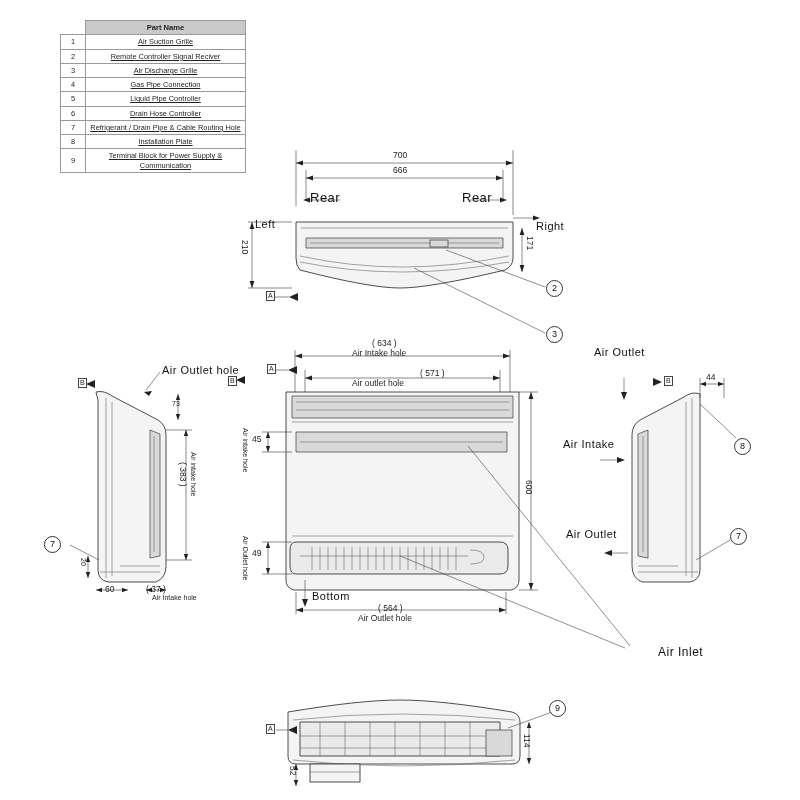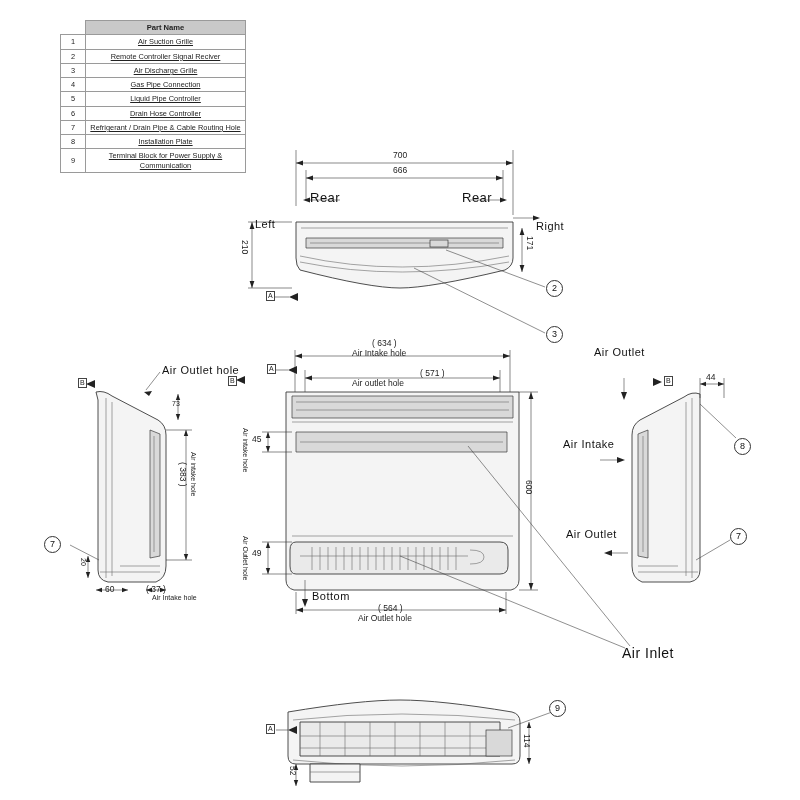--- a/index.html
+++ b/index.html
@@ -35,21 +35,21 @@
   }
   .parts-table thead th.blank{background:#ffffff;border-top:1px solid #fff;border-left:1px solid #fff;}
   .parts-table td.num{width:22px;}
   .parts-table td.name{text-align:center;text-decoration:underline;}
 
   
   .dim-txt{position:absolute;font-size:8.5px;color:#222;white-space:nowrap;font-family:"Liberation Sans",sans-serif;}
   .dim-txt.v{writing-mode:vertical-rl;}
   .lbl{position:absolute;font-size:11px;color:#111;white-space:nowrap;letter-spacing:.5px;}
   .lbl.small{font-size:13px;}
-  .lbl.big{font-size:14px;}
+  .lbl.big{font-size:12px;margin-left:36px;}
 
   .callout{
     position:absolute;width:15px;height:15px;border:1px solid #333;border-radius:50%;
     font-size:9px;line-height:15px;text-align:center;color:#111;background:#fff;
   }
 
   .dsym{position:absolute;font-size:7px;color:#222;border:1px solid #444;padding:0 1px;background:#fff;line-height:1.1;}
 
   svg{position:absolute;left:0;top:0;width:800px;height:800px;pointer-events:none;}
   .ln-thin{stroke:#6a6a6a;stroke-width:.6;fill:none;}

